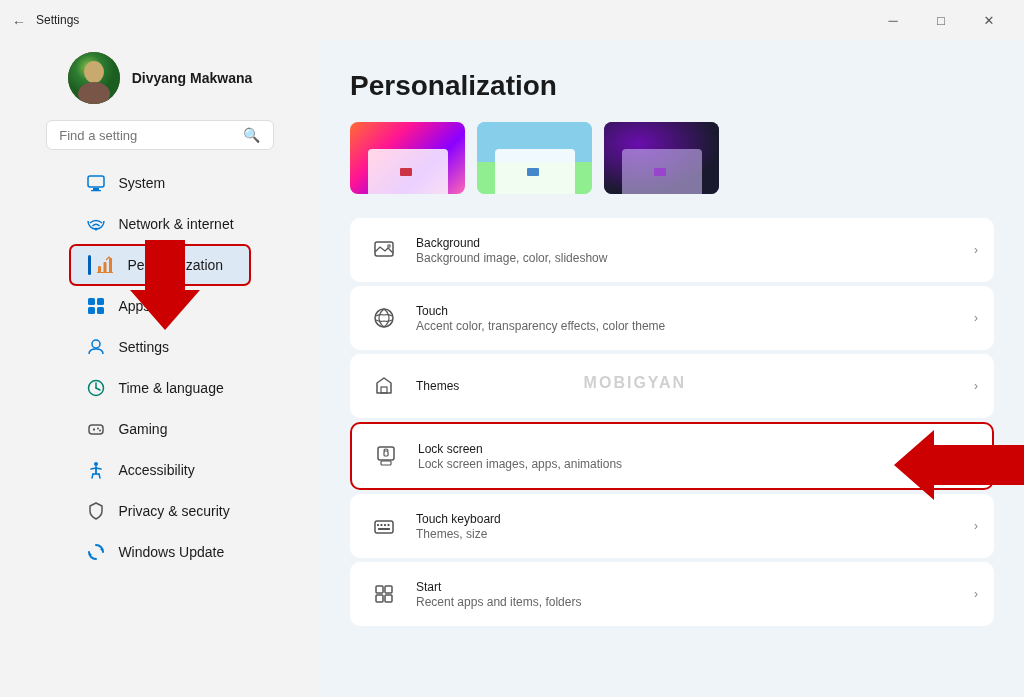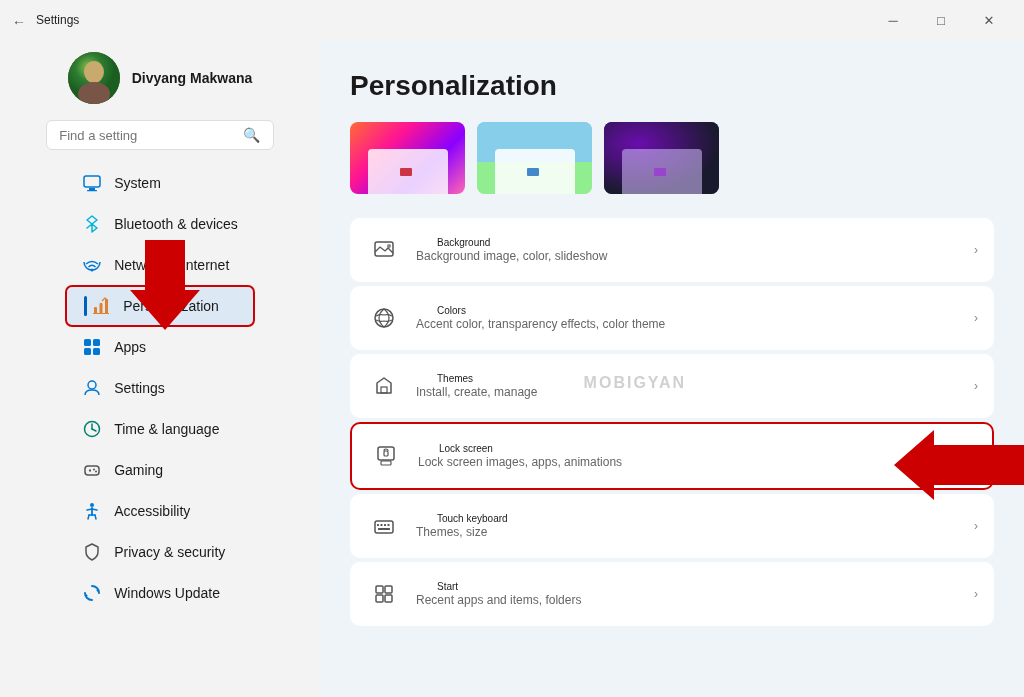--- a/index.html
+++ b/index.html
@@ -242,24 +242,23 @@
       align-items: center;
       justify-content: center;
       font-size: 20px;
       flex-shrink: 0;
       color: #555;
     }
     .settings-text {
       flex: 1;
     }
     .settings-label {
-      font-size: 10px;
+      font-size: 12px;
       font-weight: 500;
       color: #1a1a1a;
-      margin-left: 21px;
     }
     .settings-desc {
       font-size: 12px;
       color: #666;
       margin-top: 1px;
     }
     .settings-chevron {
       color: #888;
       font-size: 12px;
     }
@@ -369,28 +368,20 @@
         <span class="nav-icon blue">
           <svg width="18" height="18" viewBox="0 0 18 18">
               <rect x="1" y="2" width="16" height="11" rx="2" fill="none" stroke="#0078d4" stroke-width="1.5"></rect>
               <rect x="6" y="14" width="6" height="2" fill="#0078d4"></rect>
               <rect x="4" y="16" width="10" height="1.2" fill="#0078d4" rx="0.5"></rect>
             </svg>
         </span>
         <span>System</span>
       </div>
 
-      <div class="nav-item">
-        <span class="nav-icon cyan">
-          <svg width="14" height="18" viewBox="0 0 14 18">
-              <path d="M7 1 L12 5 L7 9 L12 13 L7 17 L7 9 L2 13 L7 9 L2 5 L7 1 Z" fill="none" stroke="#00b4d8" stroke-width="1.5" stroke-linejoin="round"></path>
-            </svg>
-        </span>
-        <span>Bluetooth &amp; devices</span>
-      </div>
 
       <div class="nav-item">
         <span class="nav-icon blue">
           <svg width="18" height="18" viewBox="0 0 18 18">
               <path d="M9 14 A8 8 0 0 1 1 6" fill="none" stroke="#0078d4" stroke-width="1.5"></path>
               <path d="M9 14 A8 8 0 0 0 17 6" fill="none" stroke="#0078d4" stroke-width="1.5"></path>
               <path d="M3 8 Q9 3 15 8" fill="none" stroke="#0078d4" stroke-width="1.5"></path>
               <path d="M5.5 11 Q9 7.5 12.5 11" fill="none" stroke="#0078d4" stroke-width="1.5"></path>
               <circle cx="9" cy="14" r="1.5" fill="#0078d4"></circle>
             </svg>
@@ -551,38 +542,37 @@
           <div class="settings-row">
             <div class="settings-icon-box">
               <svg width="22" height="22" viewBox="0 0 22 22">
                   <circle cx="11" cy="11" r="9" fill="none" stroke="#555" stroke-width="1.5"></circle>
                   <path d="M11 2 Q16 6 16 11 Q16 16 11 20 Q6 16 6 11 Q6 6 11 2" fill="none" stroke="#555" stroke-width="1.2"></path>
                   <path d="M3 9 Q7 7 11 8 Q15 7 19 9" fill="none" stroke="#555" stroke-width="1.2"></path>
                   <path d="M3 13 Q7 15 11 14 Q15 15 19 13" fill="none" stroke="#555" stroke-width="1.2"></path>
                 </svg>
             </div>
             <div class="settings-text">
-              <div class="settings-label">Colors</div>
+              <div class="settings-label">Touch</div>
               <div class="settings-desc">Accent color, transparency effects, color theme</div>
             </div>
             <span class="settings-chevron">›</span>
           </div>
         </div>
 
         <div class="settings-card">
           <div class="settings-row">
             <div class="settings-icon-box">
               <svg width="22" height="22" viewBox="0 0 22 22">
                   <path d="M4 18 L4 8 L11 3 L18 8 L18 18 Z" fill="none" stroke="#555" stroke-width="1.5" stroke-linejoin="round"></path>
                   <rect x="8" y="12" width="6" height="6" fill="none" stroke="#555" stroke-width="1.2"></rect>
                 </svg>
             </div>
             <div class="settings-text">
               <div class="settings-label">Themes</div>
-              <div class="settings-desc">Install, create, manage</div>
             </div>
             <span class="settings-chevron">›</span>
           </div>
         </div>
 
         <div class="settings-card" style="border: 2px solid #cc0000; background: white;">
           <div class="settings-row">
             <div class="settings-icon-box">
               <svg width="22" height="22" viewBox="0 0 22 22">
                   <rect x="3" y="2" width="16" height="13" rx="2" fill="none" stroke="#555" stroke-width="1.5"></rect>

